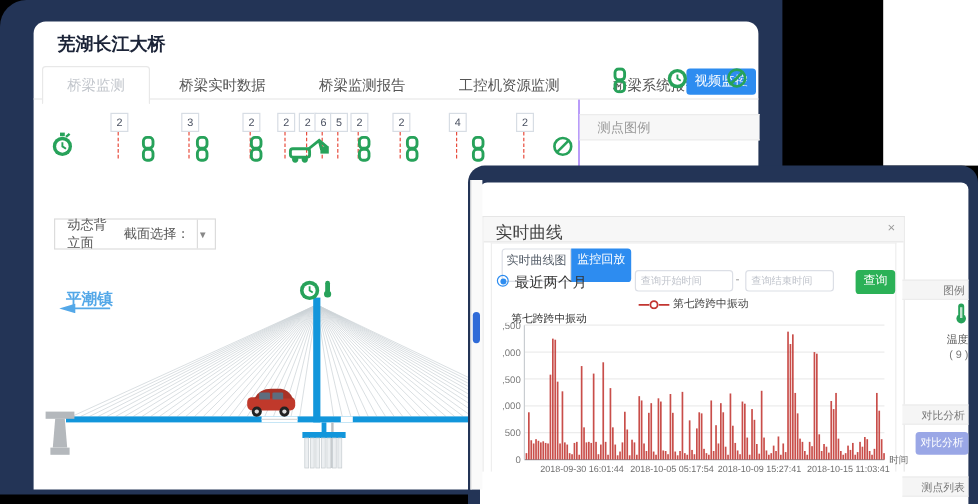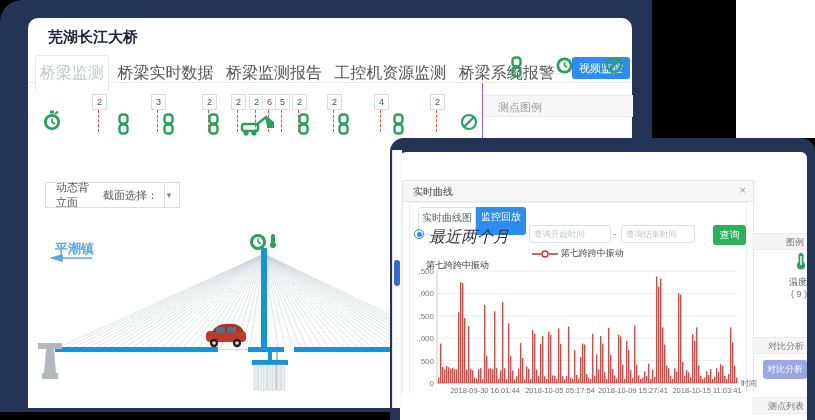--- a/index.html
+++ b/index.html
@@ -6,21 +6,21 @@
   body{width:815px;height:420px;background:#000;position:relative;overflow:hidden;
        font-family:"Liberation Sans","DejaVu Sans",sans-serif;color:#333;}
   .abs{position:absolute;}
   
   #under-win{left:736px;top:0;width:79px;height:138px;background:#fff;}
   
   #main-frame{left:0;top:0;width:652px;height:412px;background:#233456;border-radius:22px 0 0 0;}
   #main-card{left:28px;top:18px;width:604px;height:390px;background:#fff;border-radius:10px 10px 0 0;}
   #main-title{left:20px;top:10px;font-size:15px;font-weight:bold;color:#1c2438;}
   #main-tabs{left:0;top:37px;width:604px;height:28px;border-bottom:1px solid #e8e8e8;box-sizing:border-box;padding-left:7px;}
-  .mtab{display:inline-block;padding:7px 4px 6px;font-size:16px;color:#555;cursor:pointer;}
+  .mtab{display:inline-block;padding:7px 20px 6px;font-size:12px;color:#555;cursor:pointer;}
   .mtab.active{border:1px solid #e8e8e8;border-bottom:1px solid #fff;background:#fff;color:#c2c6cc;
                border-radius:3px 3px 0 0;margin-bottom:-1px;}
   #video-btn{left:544px;top:39px;width:58px;height:22px;background:#2d8cf0;color:#fff;font-size:11px;
              line-height:22px;text-align:center;border-radius:3px;cursor:pointer;}
   
   #sensor-row{left:0;top:65px;width:456px;height:60px;}
   .badge{position:absolute;top:11px;width:13px;height:14px;border:1px solid #d7dde4;background:#fff;
          font-size:9px;color:#495060;text-align:center;line-height:14px;}
   .dash{position:absolute;top:27px;height:22px;width:0;border-left:1px dashed #e84c3d;}
   .s-icon{position:absolute;top:30px;}
@@ -40,29 +40,29 @@
   #map-label{left:27px;top:214px;font-size:13px;color:#54a8e8;font-weight:bold;margin-top:8px;}
   #map-arrow{left:20px;top:230px;}
   
   #scroll-strip{left:392px;top:150px;width:9px;height:258px;background:#fafafa;border-left:1px solid #e4e4e4;z-index:30;}
   #scroll-thumb{position:absolute;left:1px;top:110px;width:6px;height:26px;background:#2f6bd8;border-radius:3px;}
   
   #modal-frame{left:390px;top:138px;width:425px;height:282px;background:#233456;border-radius:14px 14px 0 0;z-index:10;}
   #modal-inner{position:absolute;left:10px;top:14px;width:407px;height:268px;background:#fff;border-radius:6px 6px 0 0;}
   #dialog{position:absolute;left:2px;top:28px;width:350px;height:212px;background:#fff;border:1px solid #e6e6e6;border-bottom:none;}
   #dialog-head{position:absolute;left:0;top:0;width:100%;height:21px;background:#f7f7f7;border-bottom:1px solid #e8e8e8;box-sizing:border-box;}
-  #dialog-title{position:absolute;left:10px;top:4px;font-size:10px;color:#444;}
+  #dialog-title{position:absolute;left:10px;top:4px;font-size:14px;color:#444;}
   #dialog-close{position:absolute;right:7px;top:3px;font-size:11px;color:#999;cursor:pointer;}
   #dlg-box{position:absolute;left:6px;top:21px;width:336px;height:190px;border:1px solid #eee;border-bottom:none;}
   .dtab{position:absolute;top:26px;height:28px;font-size:10px;line-height:20px;text-align:center;cursor:pointer;box-sizing:border-box;}
   #dtab1{left:15px;width:58px;border:1px solid #dcdfe6;border-radius:3px 0 0 3px;color:#57606b;background:#fff;}
   #dtab2{left:73px;width:50px;background:#2d8cf0;color:#fff;border-radius:0 3px 3px 0;}
   .radio{position:absolute;left:11px;top:48px;width:8px;height:8px;border:1.5px solid #2d8cf0;border-radius:50%;}
   .radio i{position:absolute;left:1.5px;top:1.5px;width:5px;height:5px;background:#2d8cf0;border-radius:50%;}
-  #radio-label{position:absolute;left:26px;top:46px;font-size:16px;color:#333;font-style:italic;}
+  #radio-label{position:absolute;left:26px;top:46px;font-size:12px;color:#333;}
   .dinput{position:absolute;top:44px;height:18px;border:1px solid #dcdfe6;border-radius:3px;font-size:8.5px;
           color:#555;padding:0 4px;box-sizing:border-box;background:#fff;}
   .dinput::placeholder{color:#c0c4cc;}
   #inp1{left:126px;width:82px;}
   #inp2{left:218px;width:74px;}
   #inp-sep{position:absolute;left:210px;top:47px;font-size:10px;color:#999;}
   #query-btn{position:absolute;left:310px;top:44px;width:33px;height:20px;background:#2bb157;color:#fff;
              font-size:10px;text-align:center;line-height:20px;border-radius:3px;cursor:pointer;}
   #chart-legend{position:absolute;left:0;top:66px;width:350px;text-align:center;font-size:9px;color:#444;}
   #chart-legend svg{vertical-align:-2px;}

